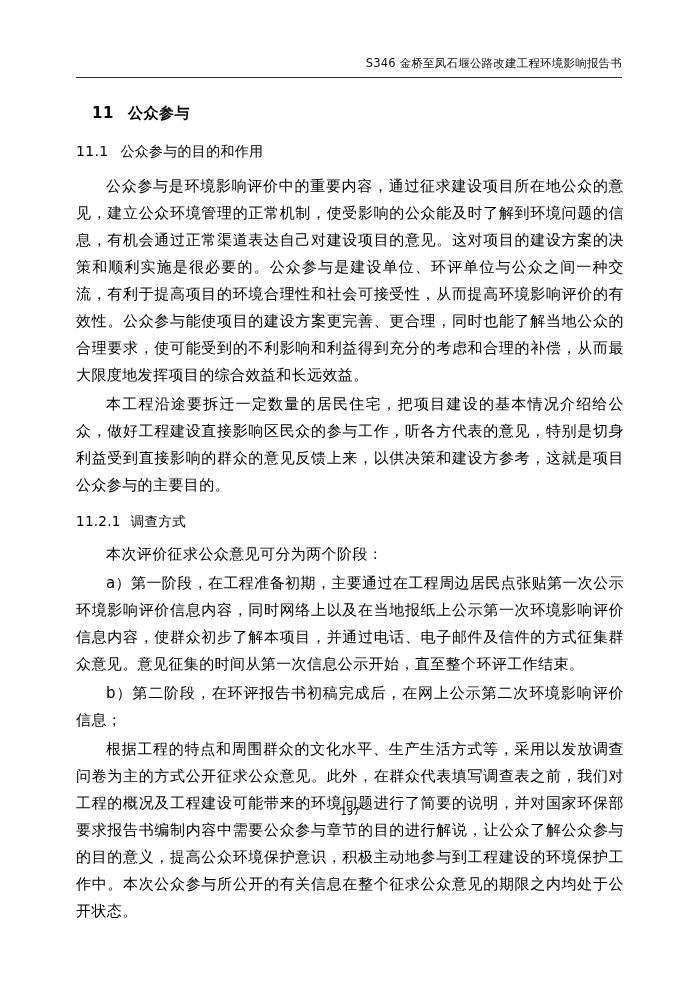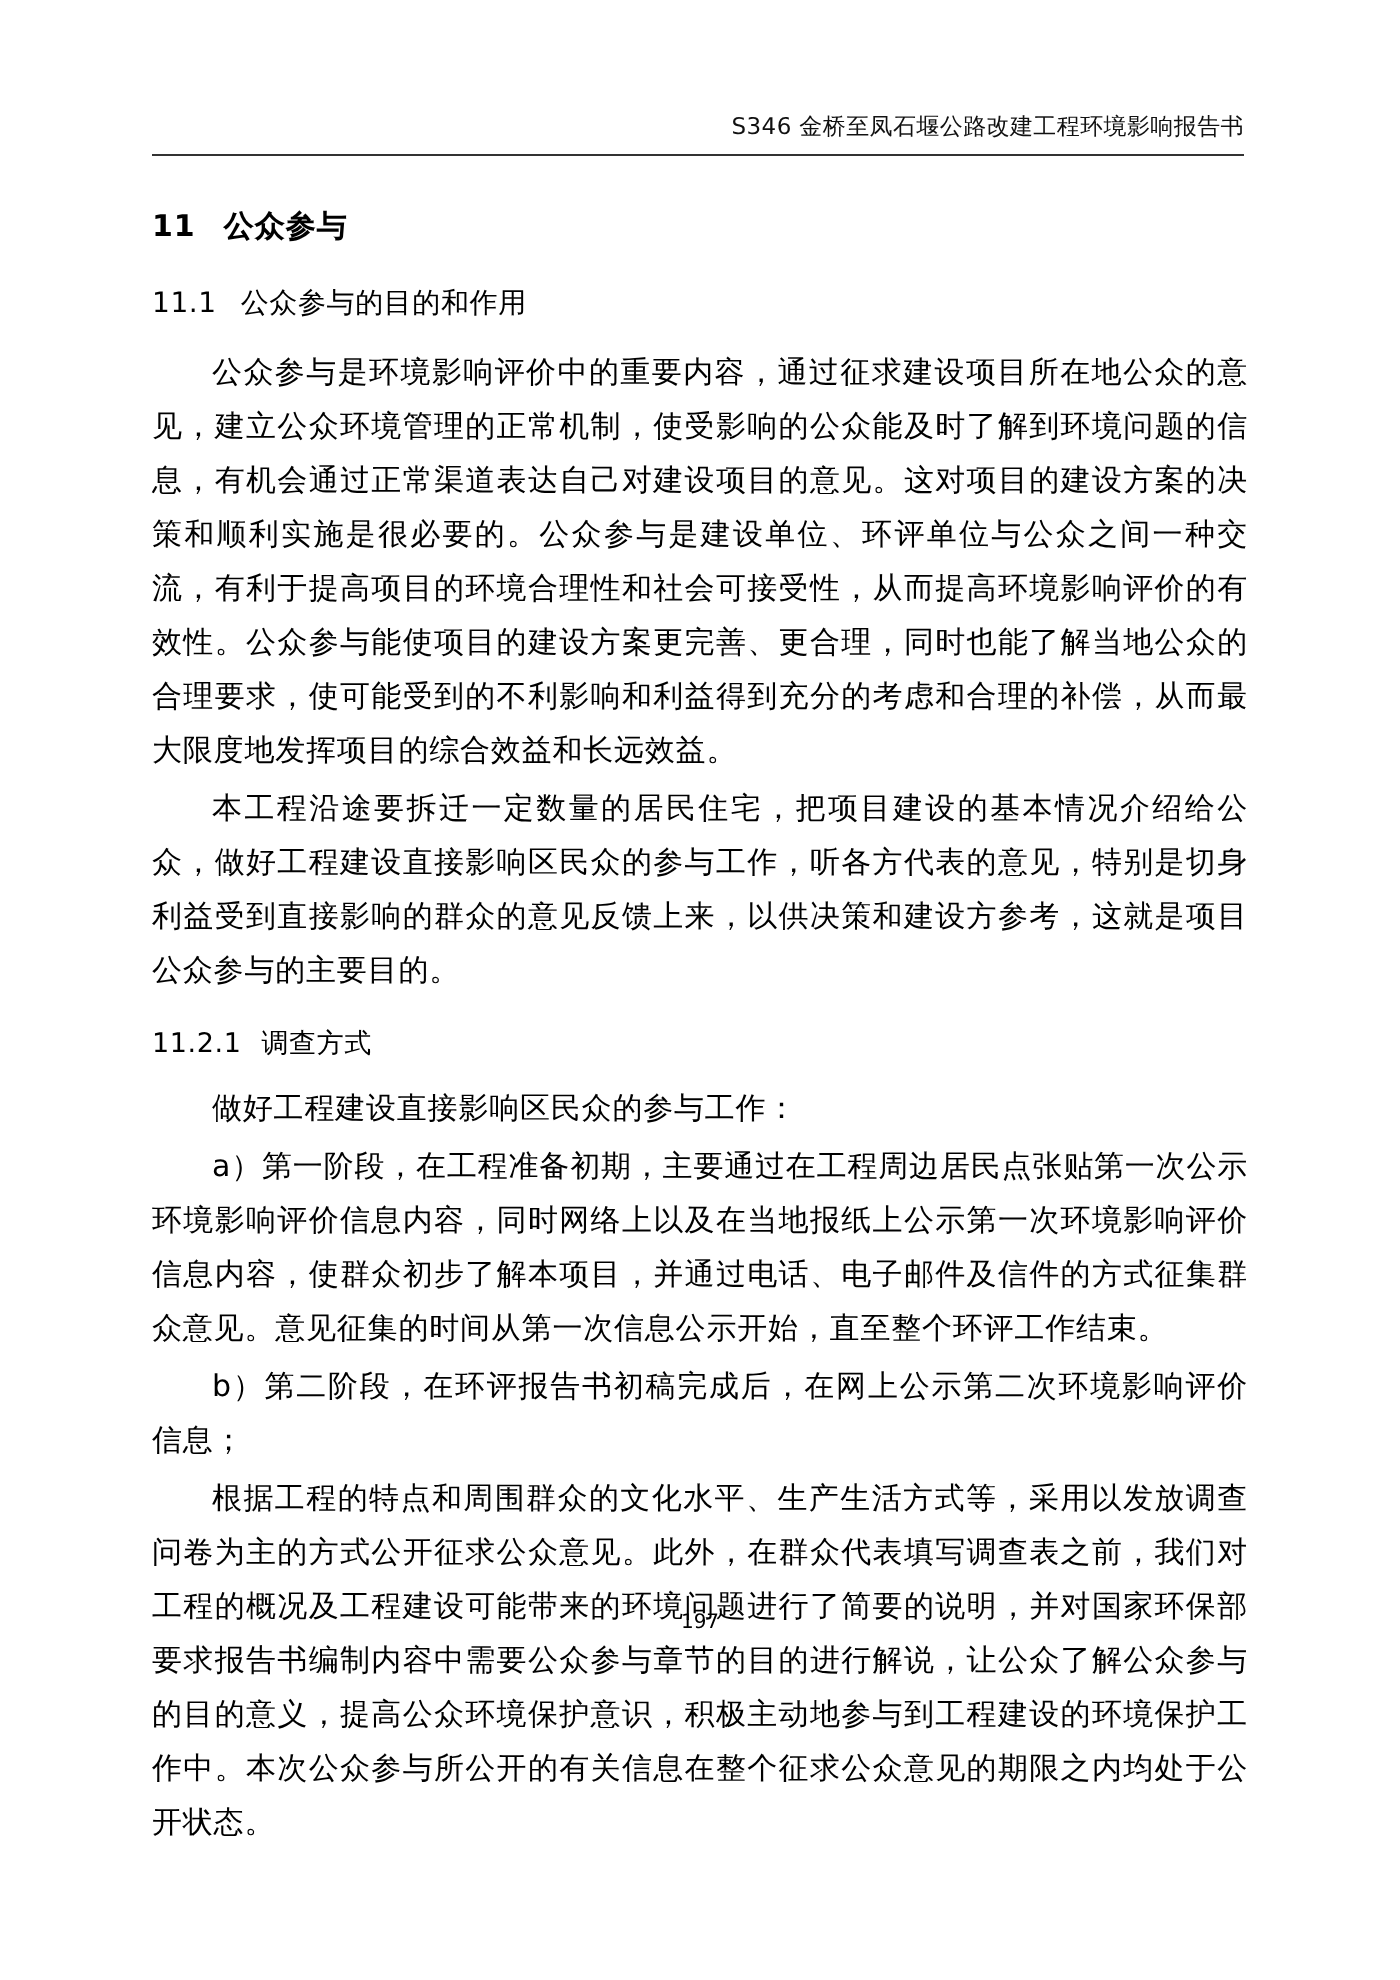--- a/index.html
+++ b/index.html
@@ -29,21 +29,21 @@
     letter-spacing: 0.2px;
     color: #111;
     padding-bottom: 6px;
     border-bottom: 1px solid #333;
     margin-bottom: 26px;
     margin-right: 2px;
   }
   h1.section {
     font-size: 15px;
     font-weight: bold;
-    margin: 0 0 20px 0;
+    margin: 0 0 20px 16px;
     letter-spacing: 0.5px;
   }
   h1.section .num {
     margin-right: 14px;
   }
   h2.subsection {
     font-size: 14px;
     font-weight: normal;
     margin: 18px 0 12px 0;
     letter-spacing: 0.3px;
@@ -95,21 +95,21 @@
   </h2>
 
   <p class="body">公众参与是环境影响评价中的重要内容，通过征求建设项目所在地公众的意见，建立公众环境管理的正常机制，使受影响的公众能及时了解到环境问题的信息，有机会通过正常渠道表达自己对建设项目的意见。这对项目的建设方案的决策和顺利实施是很必要的。公众参与是建设单位、环评单位与公众之间一种交流，有利于提高项目的环境合理性和社会可接受性，从而提高环境影响评价的有效性。公众参与能使项目的建设方案更完善、更合理，同时也能了解当地公众的合理要求，使可能受到的不利影响和利益得到充分的考虑和合理的补偿，从而最大限度地发挥项目的综合效益和长远效益。</p>
   <p class="body">本工程沿途要拆迁一定数量的居民住宅，把项目建设的基本情况介绍给公众，做好工程建设直接影响区民众的参与工作，听各方代表的意见，特别是切身利益受到直接影响的群众的意见反馈上来，以供决策和建设方参考，这就是项目公众参与的主要目的。</p>
 
 
   <h3 class="subsub">
     <span class="num">11.2.1</span><span>调查方式</span>
   </h3>
 
-  <p class="body">做好工程建设直接影响区民众的参与工作：</p>
+  <p class="body">本次评价征求公众意见可分为两个阶段：</p>
   <p class="body">a）第一阶段，在工程准备初期，主要通过在工程周边居民点张贴第一次公示环境影响评价信息内容，同时网络上以及在当地报纸上公示第一次环境影响评价信息内容，使群众初步了解本项目，并通过电话、电子邮件及信件的方式征集群众意见。意见征集的时间从第一次信息公示开始，直至整个环评工作结束。</p>
   <p class="body">b）第二阶段，在环评报告书初稿完成后，在网上公示第二次环境影响评价信息；</p>
   <p class="body">根据工程的特点和周围群众的文化水平、生产生活方式等，采用以发放调查问卷为主的方式公开征求公众意见。此外，在群众代表填写调查表之前，我们对工程的概况及工程建设可能带来的环境问题进行了简要的说明，并对国家环保部要求报告书编制内容中需要公众参与章节的目的进行解说，让公众了解公众参与的目的意义，提高公众环境保护意识，积极主动地参与到工程建设的环境保护工作中。本次公众参与所公开的有关信息在整个征求公众意见的期限之内均处于公开状态。</p>
 
 
 
   <div class="footer">197</div>
 </div>
 
 </body></html>

